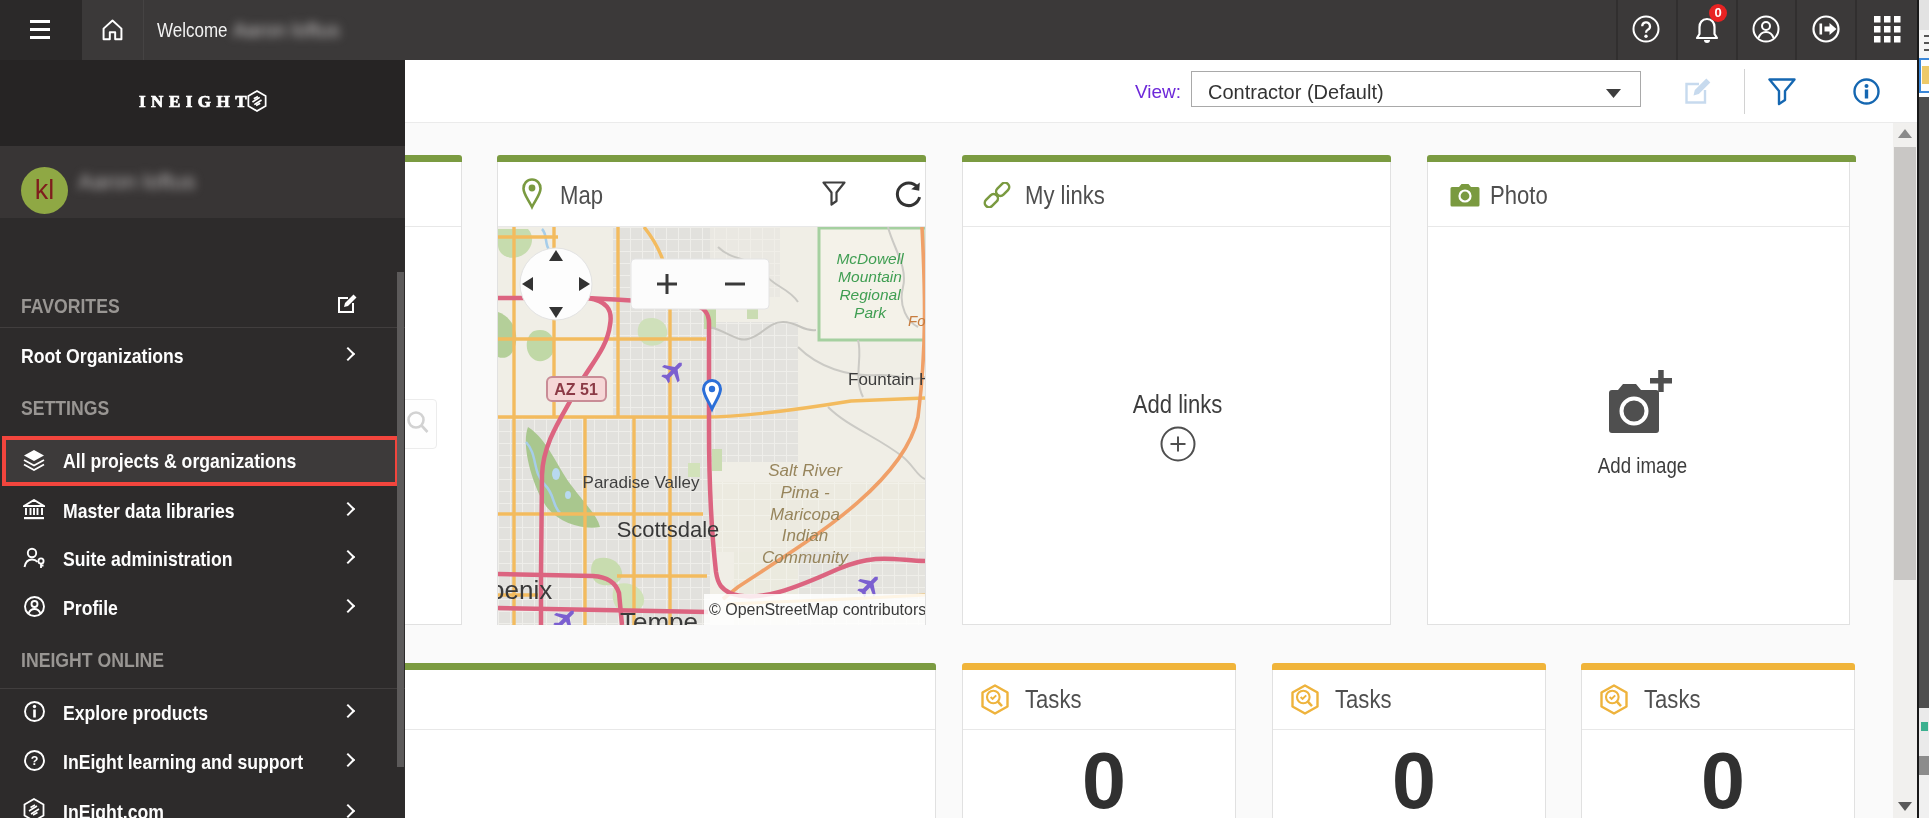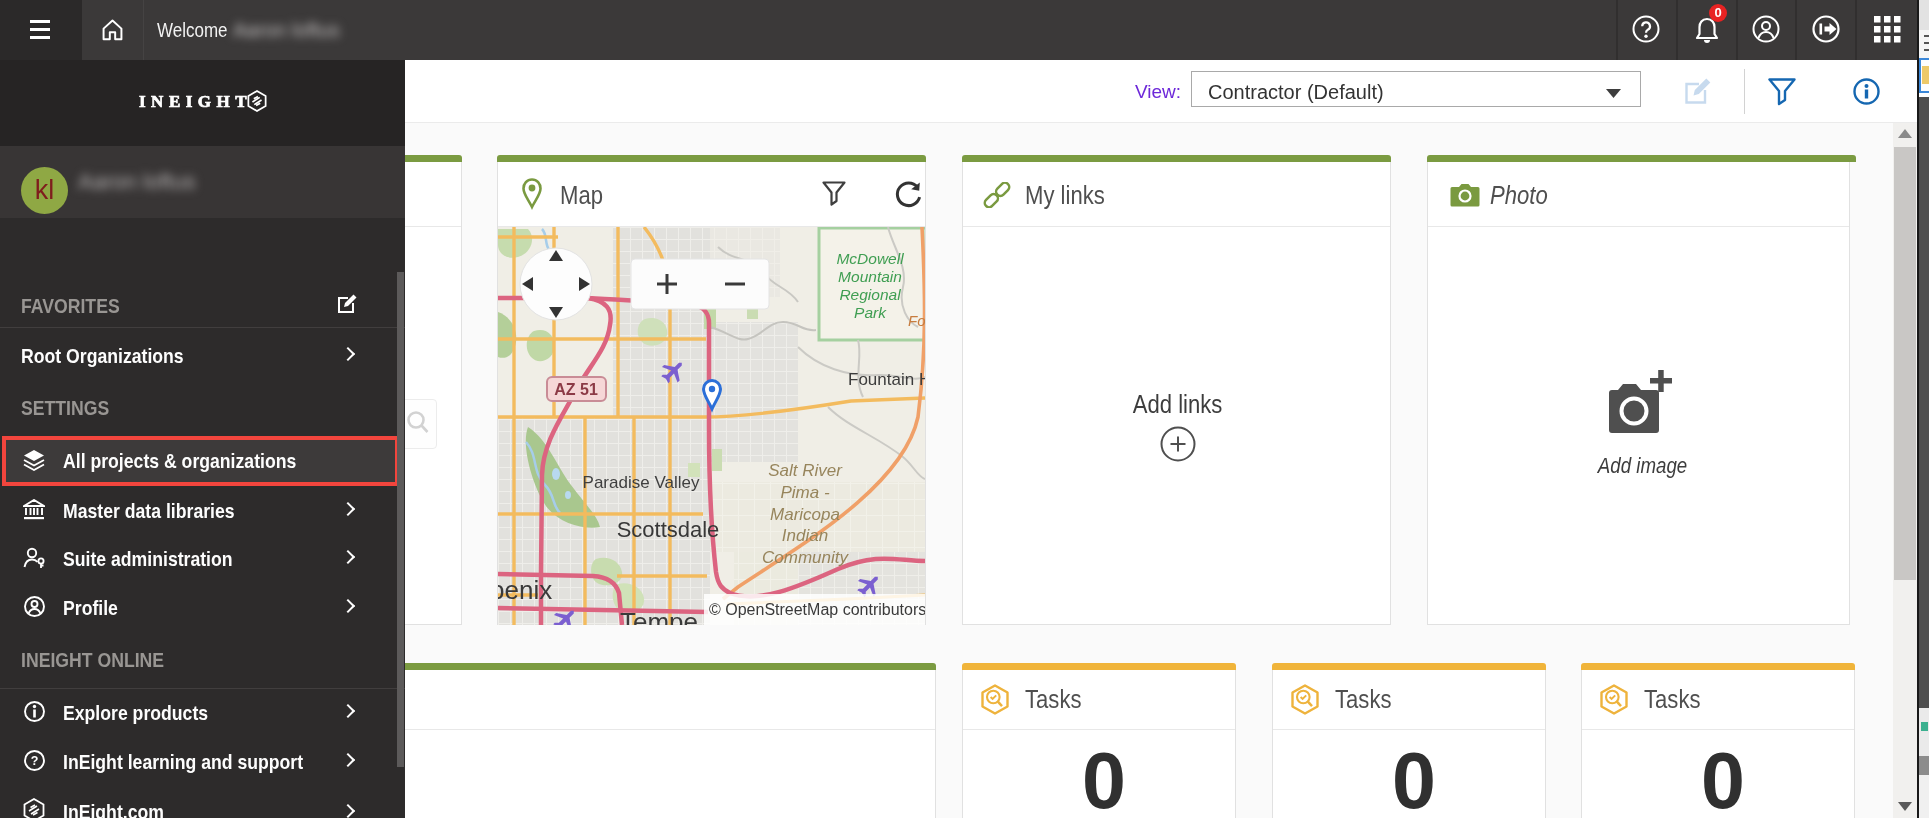--- a/index.html
+++ b/index.html
@@ -276,21 +276,21 @@
       </g>
     </svg>
     <div class="ctitle" style="left:62px;top:18px;">My links</div>
     <div class="abs" style="left:0;top:227px;width:429px;text-align:center;color:#3d3d3d;font-size:26px;transform:scaleX(.85);">Add links</div>
     <svg class="abs" style="left:197px;top:264px" width="36" height="36" viewBox="0 0 36 36">
       <circle cx="18" cy="18" r="16.5" fill="none" stroke="#4f4f4f" stroke-width="2"></circle>
       <path d="M18 10.5 V25.5 M10.5 18 H25.5" stroke="#4f4f4f" stroke-width="2"></path>
     </svg>
   </div>
 
-  <div class="card" style="left:1022px;top:102px;width:423px;height:463px;font-style:italic;">
+  <div class="card" style="left:1022px;top:102px;width:423px;height:463px;">
     <div class="cbar green" style="width:429px;"></div>
     <div class="chdr" style="height:65px;"></div>
     <svg class="abs" style="left:22px;top:21px" width="30" height="24" viewBox="0 0 30 24">
       <path d="M2 4 H9 L11.5 1 H18.5 L21 4 H28 A1.5 1.5 0 0 1 29.5 5.5 V22 A1.5 1.5 0 0 1 28 23.5 H2 A1.5 1.5 0 0 1 0.5 22 V5.5 A1.5 1.5 0 0 1 2 4 Z" fill="#7a9a40"></path>
       <circle cx="15" cy="13" r="5.5" fill="none" stroke="#fff" stroke-width="2.2"></circle>
     </svg>
     <div class="ctitle" style="left:62px;top:18px;">Photo</div>
     <svg class="abs" style="left:178px;top:208px" width="70" height="66" viewBox="0 0 70 66">
       <rect x="44" y="8" width="22" height="5.5" fill="#4f4f4f"></rect>
       <rect x="52.2" y="0" width="5.5" height="22" fill="#4f4f4f"></rect>

